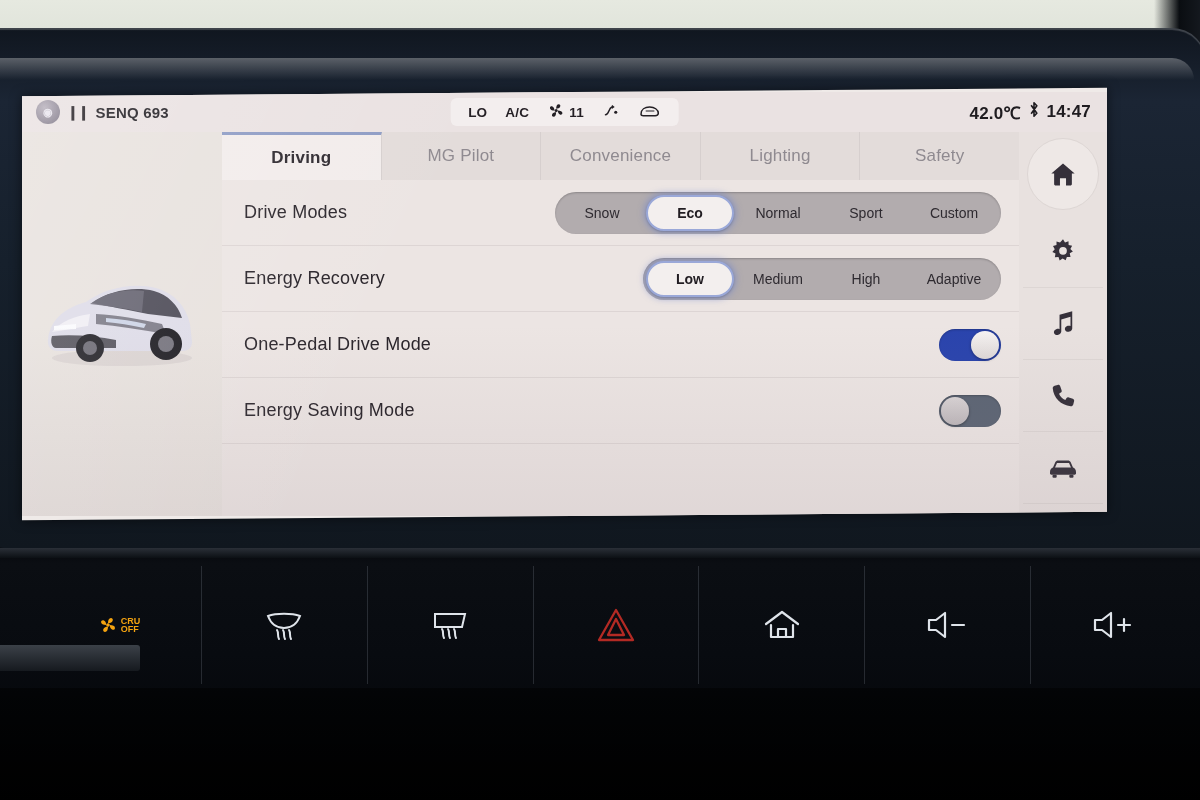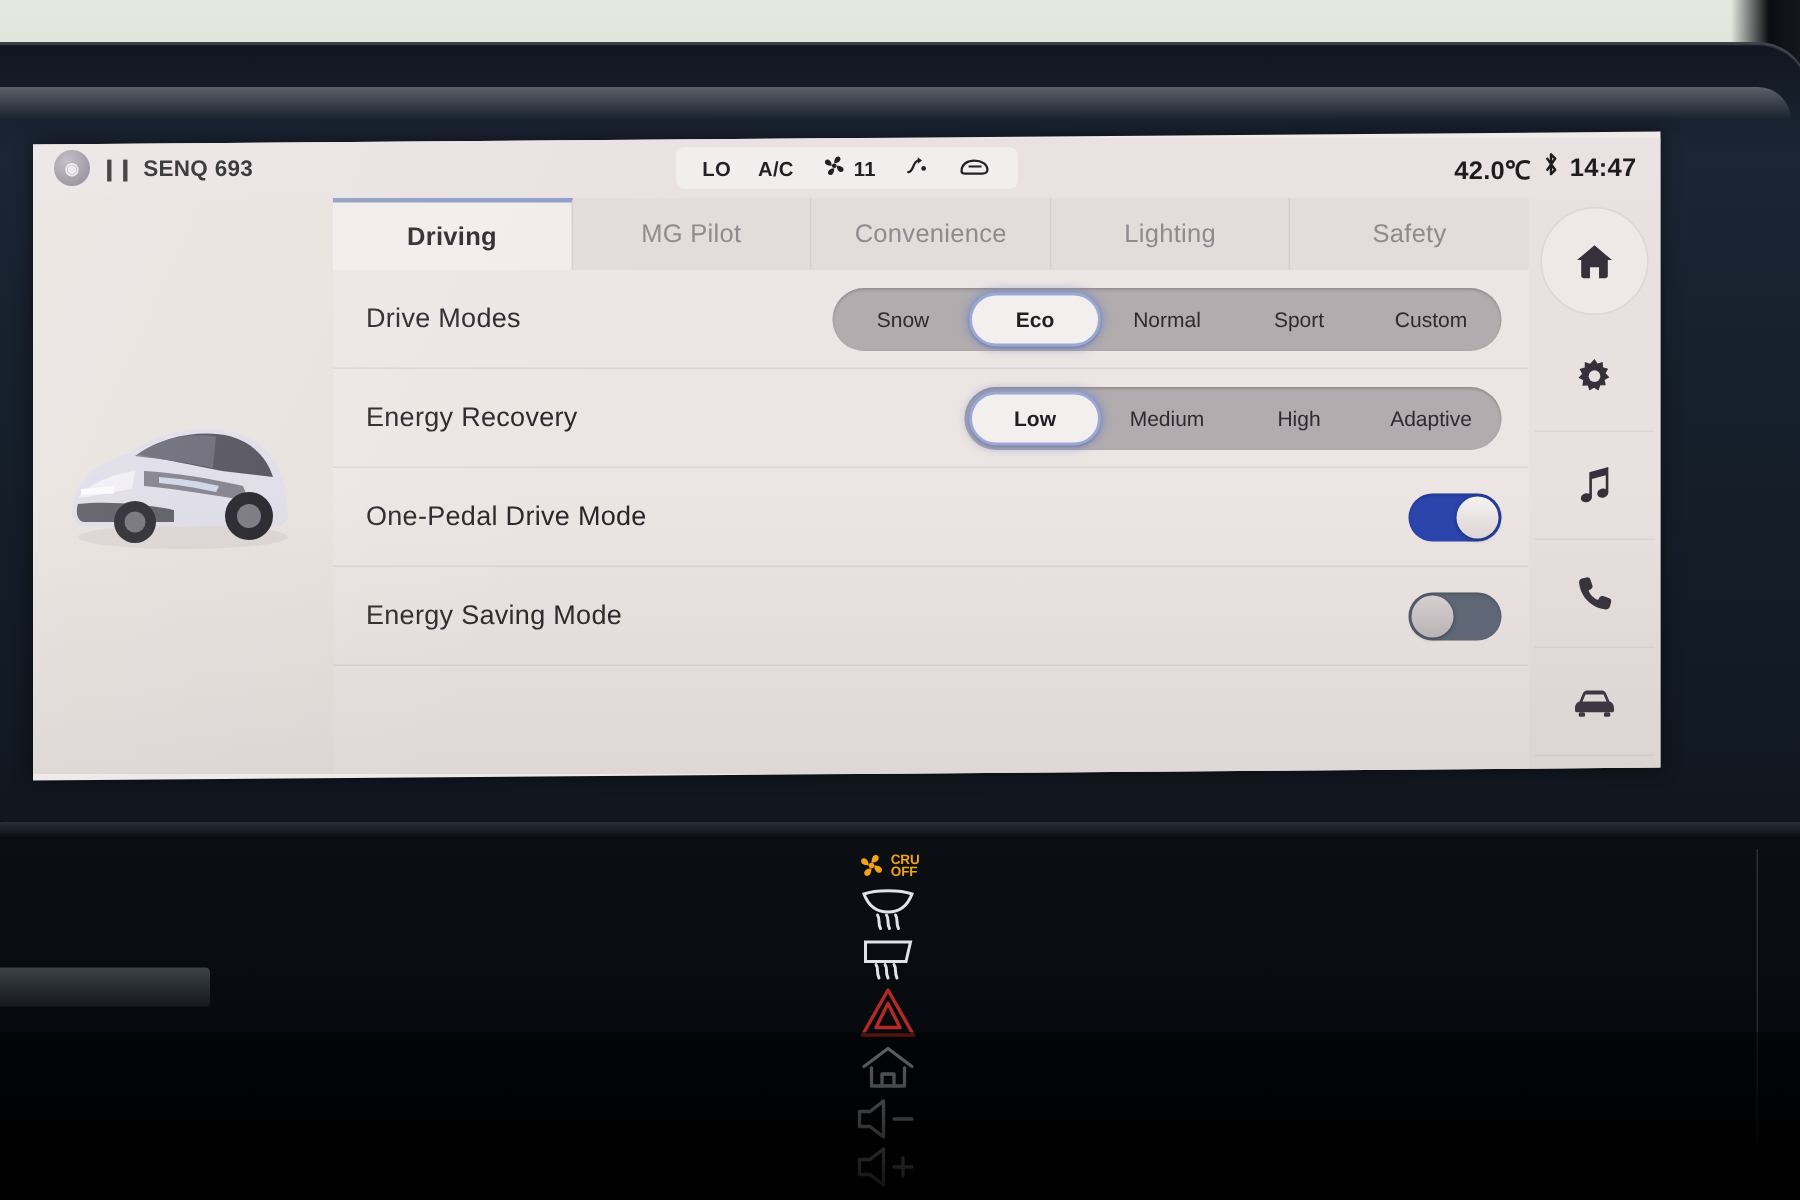--- a/index.html
+++ b/index.html
@@ -183,23 +183,22 @@
   
   .console {
     position: absolute; left: 0; top: 548px; width: 1200px; height: 252px;
     background: linear-gradient(180deg,#05070a 0%, #0b0e13 6%, #080b10 42%, #030406 100%);
   }
   .console-lip {
     position: absolute; left: 0; top: 0; width: 1200px; height: 10px;
     background: linear-gradient(180deg,#2a2f37, #0c1014);
   }
   .hardkeys {
-    position: absolute; left: 12px; top: 18px; width: 1160px; height: 118px;
+    position: absolute; left: 36px; top: 18px; width: 1160px; height: 118px;
     display: flex;
-    flex-direction: column;
   }
   .hk {
     flex: 1; display: flex; align-items: center; justify-content: center;
     border-right: 1px solid rgba(150,160,175,.22);
     color: #dfe4ea;
   }
   .hk:last-child { border-right: none; }
   .hk svg { display: block; }
   .hk-recirc { color: #f39c12; }
   .hk-hazard { color: #b32a24; }

